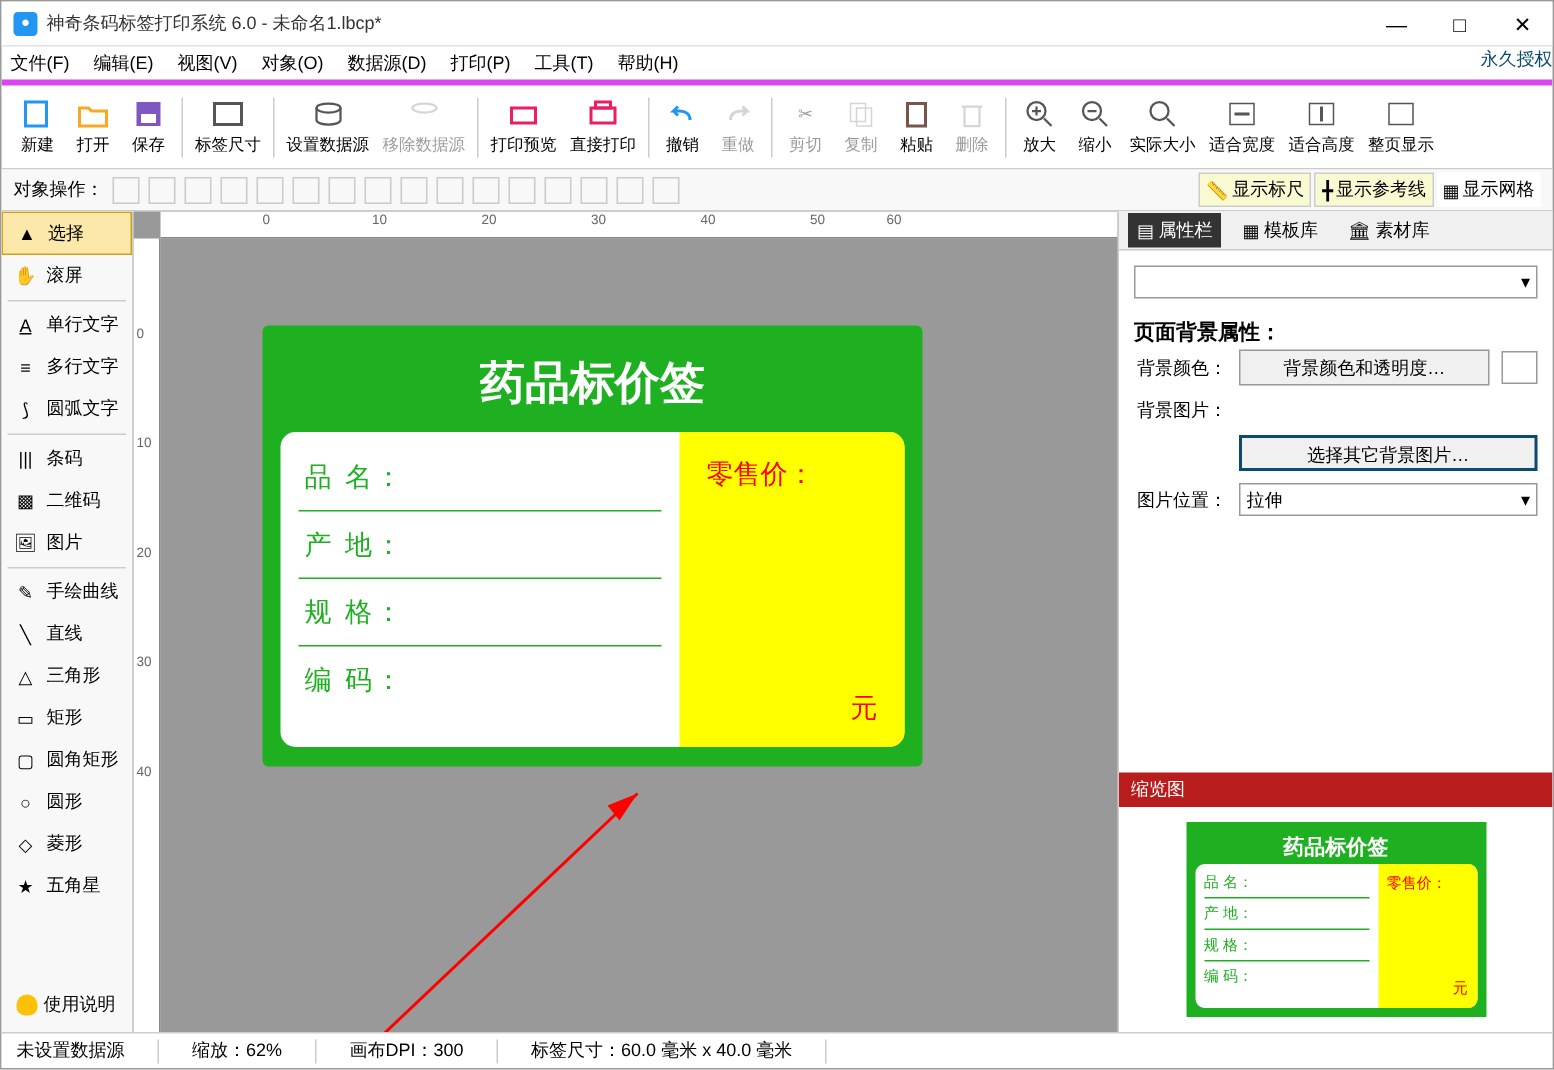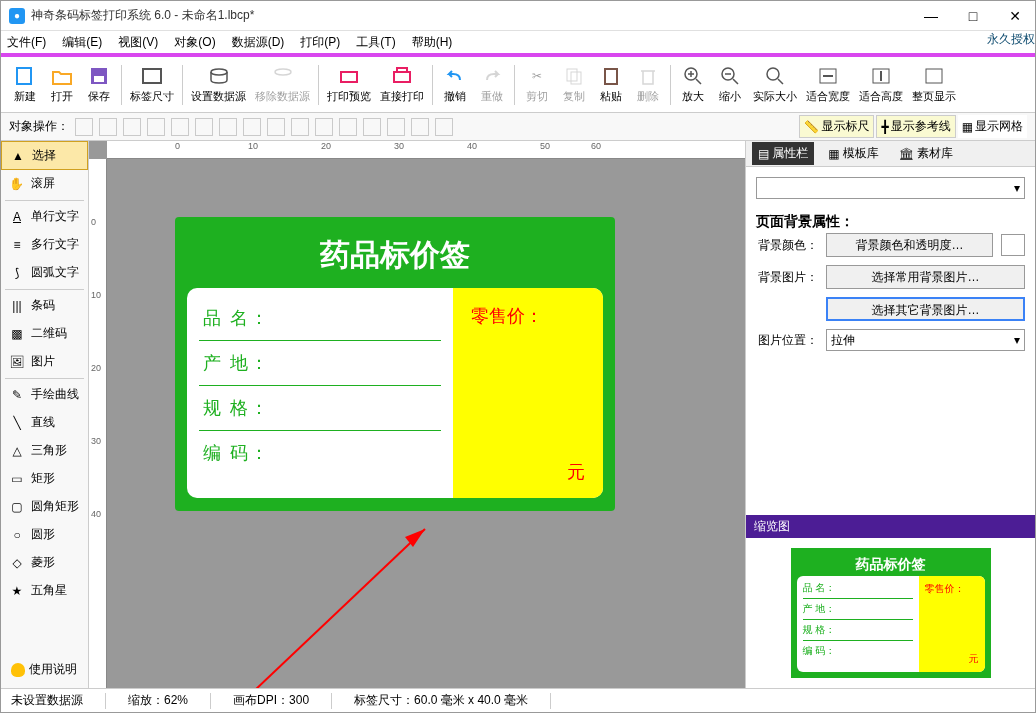--- a/index.html
+++ b/index.html
@@ -47,25 +47,25 @@
 .right-panel{width:290px;border-left:1px solid #ccc;background:#fff;display:flex;flex-direction:column}
 .rp-tabs{height:26px;display:flex;align-items:center;padding:0 6px;gap:8px;border-bottom:1px solid #ccc;background:#f0f0f0}
 .rp-tab{display:flex;align-items:center;gap:3px;padding:3px 6px;cursor:pointer}
 .rp-tab.active{background:#333;color:#fff}
 .rp-content{padding:10px;flex:1;overflow:auto}
 .rp-select{width:100%;height:22px;border:1px solid #999;margin-bottom:14px;background:#fff}
 .rp-section-title{font-size:14px;font-weight:bold;margin-bottom:2px}
 .rp-row{display:flex;align-items:center;gap:8px;margin-bottom:8px}
 .rp-label{width:62px;text-align:right}
 .rp-btn{flex:1;height:24px;border:1px solid #999;background:#f0f0f0;cursor:pointer;text-align:center;line-height:22px}
-.rp-btn.highlight{border:2px solid #3b82f6}
+.rp-btn.highlight{border:2px solid #0c4a6e}
 .color-sw{width:24px;height:22px;border:1px solid #999;background:#fff}
 .rp-combo{flex:1;height:22px;border:1px solid #999;background:#fff;padding:0 4px;display:flex;align-items:center;justify-content:space-between}
 .slider{flex:1;height:16px;background:linear-gradient(to right,#000,#fff 8%,#000 12%,#fff 16%,#888 50%,#000);border:1px solid #999}
-.preview-hdr{background:#4c1d95;color:#fff;padding:3px 8px;font-size:12px}
+.preview-hdr{background:#b91c1c;color:#fff;padding:3px 8px;font-size:12px}
 .preview-box{padding:10px;display:flex;justify-content:center}
 .mini-card{width:200px;height:130px;background:#1eb020;padding:6px}
 .mini-title{text-align:center;color:#fff;font-size:14px;font-weight:bold;padding:2px}
 .mini-body{background:#fff;border-radius:6px;height:96px;display:flex}
 .mini-left{flex:1;padding:2px 6px}
 .mini-row{border-bottom:1px solid #1eb020;padding:3px 0;color:#1eb020;font-size:10px}
 .mini-row:last-child{border:none}
 .mini-right{width:66px;background:#ffff00;border-radius:0 6px 6px 0;position:relative}
 .mini-price{position:absolute;top:6px;left:6px;color:#f00;font-size:10px}
 .mini-yuan{position:absolute;bottom:6px;right:6px;color:#f00;font-size:10px}
@@ -440,21 +440,20 @@
     <div class="rp-content">
       <div class="rp-select" style="display:flex;justify-content:flex-end;align-items:center;padding:0 4px">▾</div>
       <div class="rp-section-title">页面背景属性：</div>
       <div class="rp-row">
         <div class="rp-label">背景颜色：</div>
         <div class="rp-btn">背景颜色和透明度…</div>
         <div class="color-sw"></div>
       </div>
       <div class="rp-row">
         <div class="rp-label">背景图片：</div>
-        <div class="rp-btn">选择常用背景图片…</div>
       </div>
       <div class="rp-row">
         <div class="rp-label"></div>
         <div class="rp-btn highlight">选择其它背景图片…</div>
       </div>
       <div class="rp-row">
         <div class="rp-label">图片位置：</div>
         <div class="rp-combo">
             <span>拉伸</span>
             <span>▾</span>

